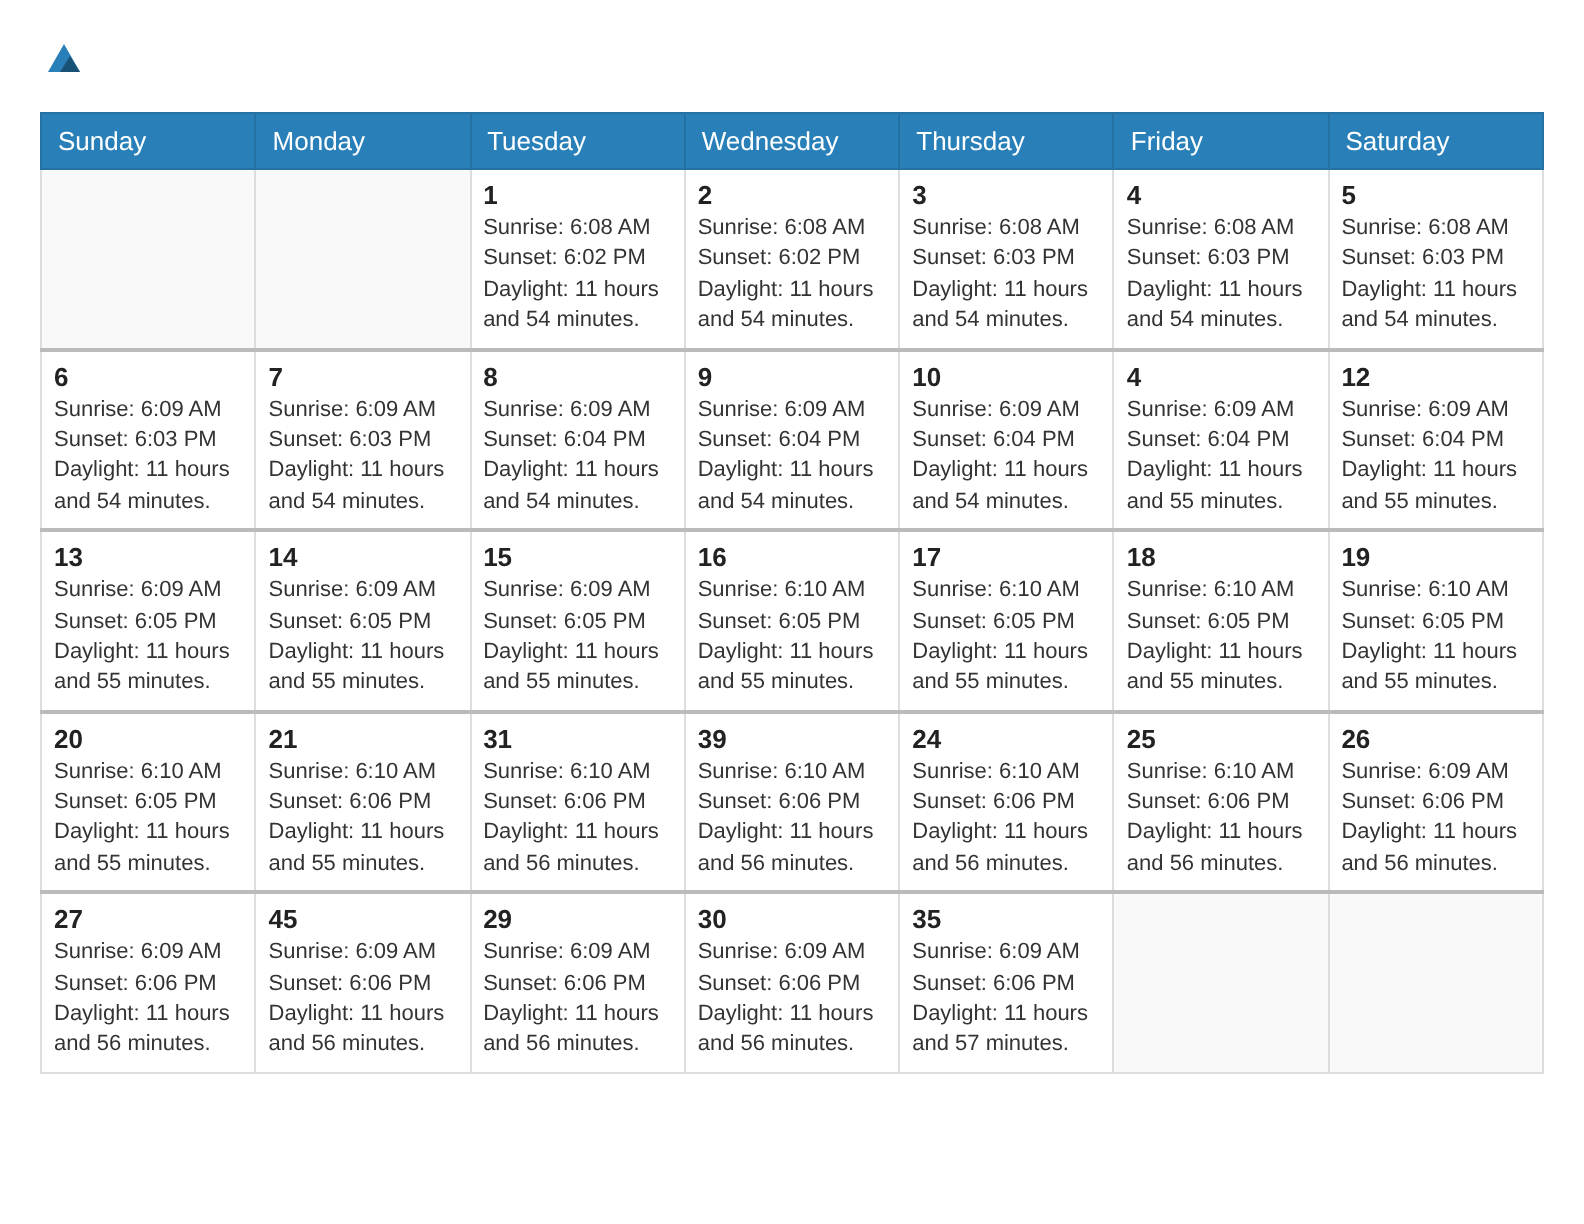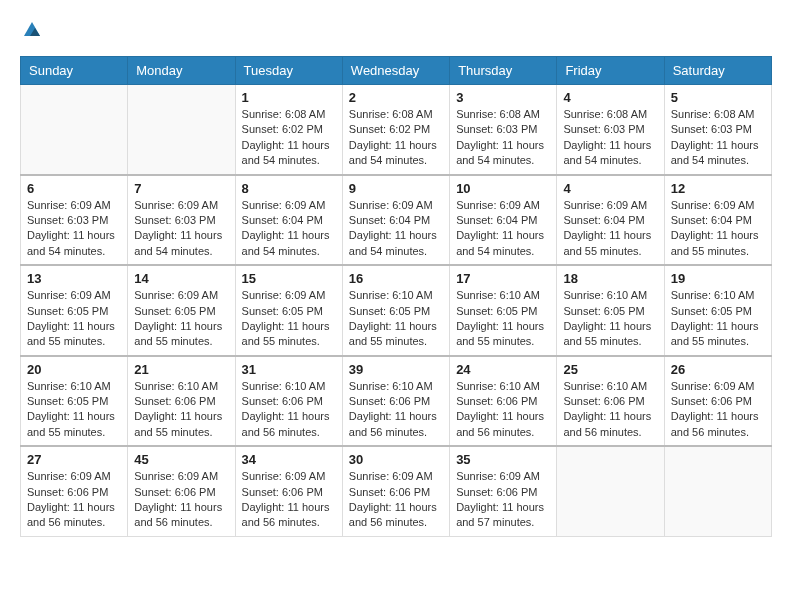--- a/index.html
+++ b/index.html
@@ -305,21 +305,21 @@
 Sunset: 6:06 PM
 Daylight: 11 hours and 56 minutes.</div>
         </td>
         <td>
           <span class="day-num">45</span>
           <div class="day-info" style="white-space: pre-line;">Sunrise: 6:09 AM
 Sunset: 6:06 PM
 Daylight: 11 hours and 56 minutes.</div>
         </td>
         <td>
-          <span class="day-num">34</span>
+          <span class="day-num">29</span>
           <div class="day-info" style="white-space: pre-line;">Sunrise: 6:09 AM
 Sunset: 6:06 PM
 Daylight: 11 hours and 56 minutes.</div>
         </td>
         <td>
           <span class="day-num">30</span>
           <div class="day-info" style="white-space: pre-line;">Sunrise: 6:09 AM
 Sunset: 6:06 PM
 Daylight: 11 hours and 56 minutes.</div>
         </td>

